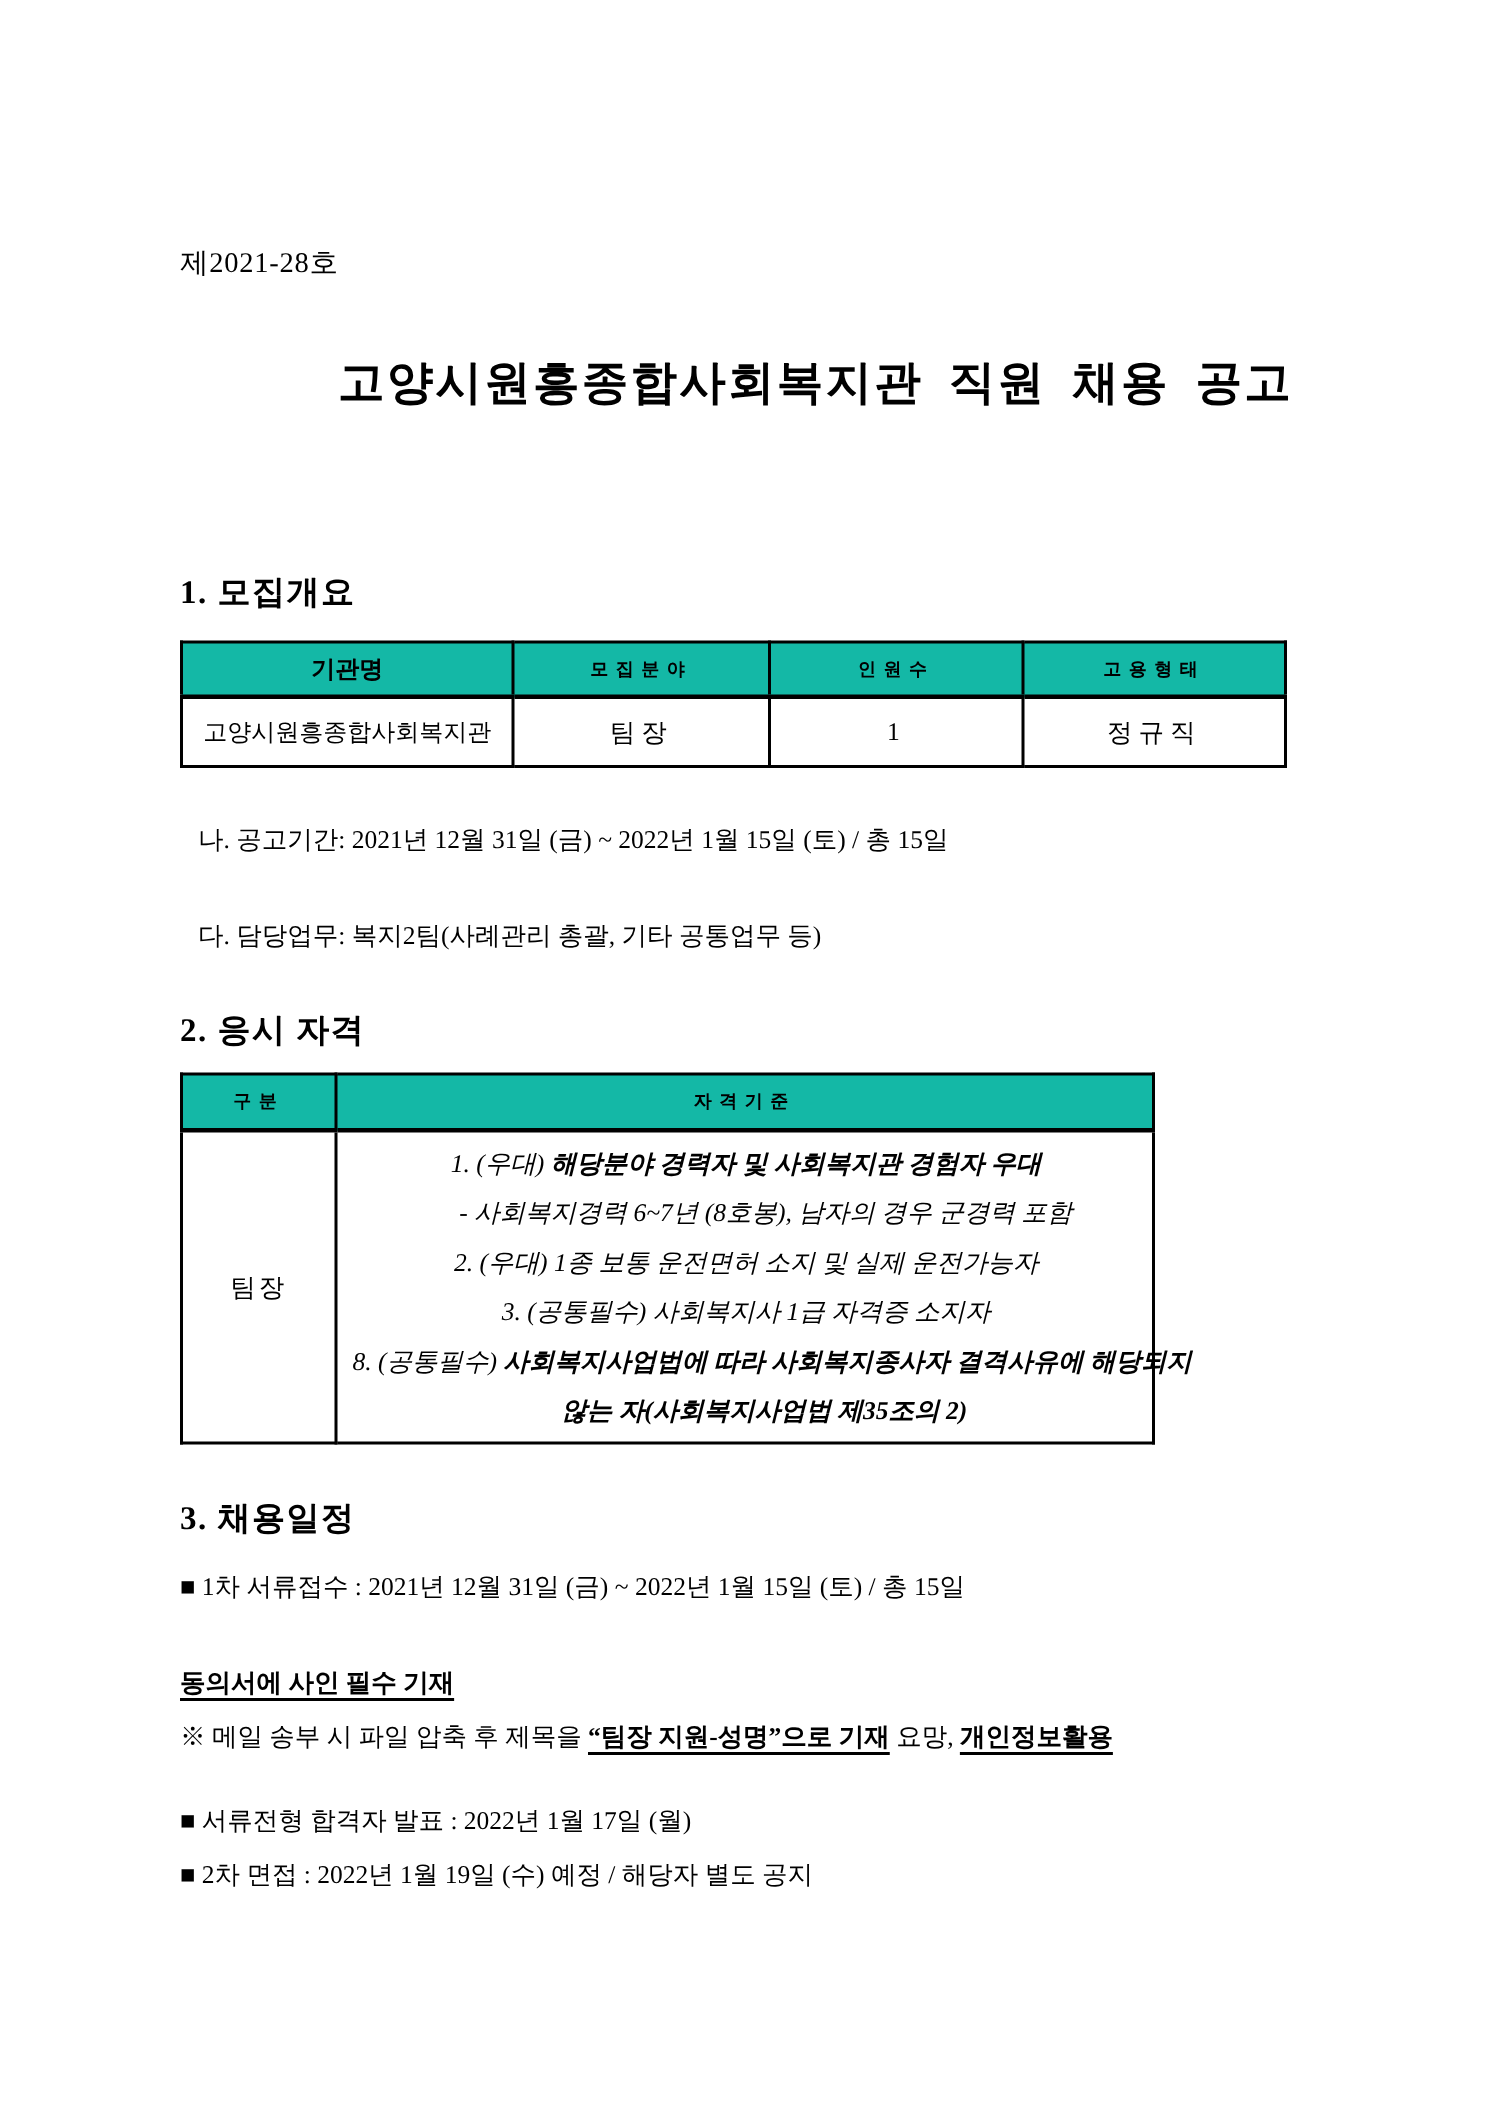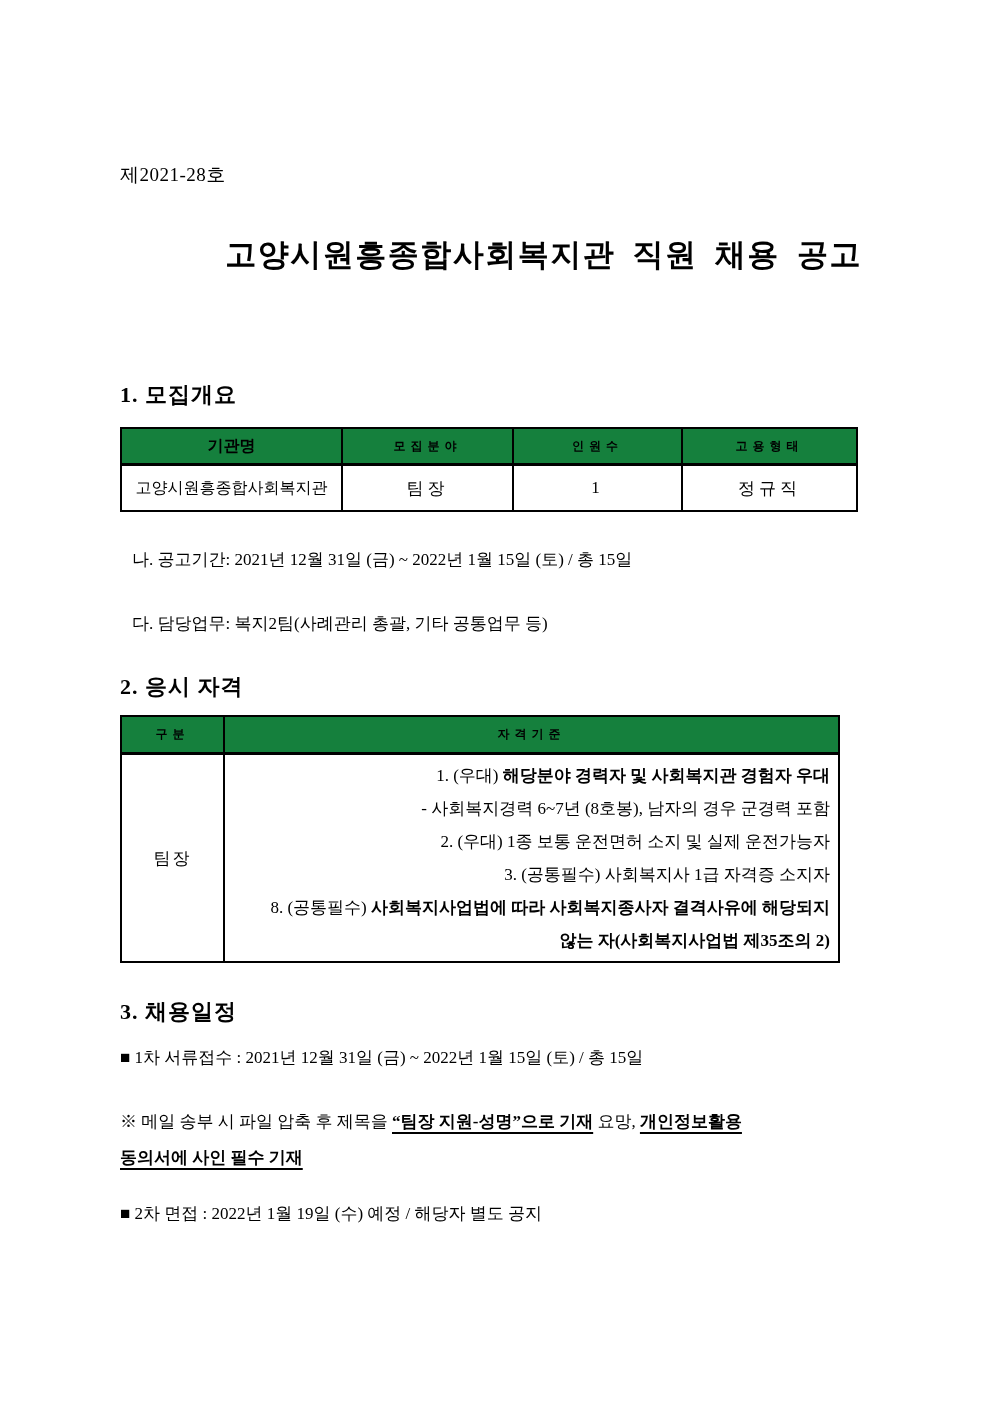--- a/index.html
+++ b/index.html
@@ -22,40 +22,40 @@
   .h-section { font-size:22px; font-weight:bold; letter-spacing:1px; }
   #s1-heading { margin-top:104px; }
   #s2-heading { margin-top:37px; }
   #s3-heading { margin-top:34px; }
 
   .sub-line { margin-left:12px; white-space:nowrap; }
   #sub-a { margin-top:14px; }
   #sub-b { margin-top:36px; }
   #sub-c { margin-top:41px; }
 
-  table { border-collapse:collapse; width:720px; table-layout:fixed; }
+  table { border-collapse:collapse; width:650px; table-layout:fixed; }
   table, th, td { border:2px solid #000; }
-  thead th { border-bottom:3px solid #000; background:#15803d; font-weight:bold; }
+  thead th { border-bottom:3px solid #000; background:#14b8a6; font-weight:bold; }
   th { font-size:12px; letter-spacing:5px; text-align:center; }
   td { text-align:center; }
 
   .t1 { margin-top:17px; }
   .t1 th { height:32px; }
   .t1 td { height:42px; }
   .t1 .c1 { width:217px; letter-spacing:0; font-size:16px; }
   .t1 .c2 { width:167px; }
   .t1 .c3 { width:165px; }
   .t1 .c4 { width:171px; }
   .t1 td.spaced { letter-spacing:4px; }
 
   .t2 { margin-top:13px; }
   .t2 th { height:33px; }
   .t2 .col-gubun { width:99px; }
   .t2 td.label-cell { letter-spacing:2px; }
-  .t2 td.criteria-cell { text-align:right; padding:4px 8px 4px 30px; }
+  .t2 td.criteria-cell { text-align:center; padding:4px 8px 4px 10px;font-style:italic; }
   .qline { line-height:33px; white-space:nowrap; }
   .qline.ind1 { padding-left:26px; }
   .qline.ind2 { padding-left:24px; }
 
   #schedule { margin-top:0; }
   .sched-block:nth-child(1) { margin-top:13px; }
   .sched-block:nth-child(2) { margin-top:28px; }
   .sched-block:nth-child(3) { margin-top:20px; }
   .sched-line { line-height:36px; white-space:nowrap; }
 
@@ -118,21 +118,22 @@
       </tr>
     </tbody>
   </table>
 
   <div class="h-section" id="s3-heading">3. 채용일정</div>
   <div id="schedule">
       <div class="sched-block">
         <div class="sched-line"><span>■ 1차 서류접수 : 2021년 12월 31일 (금) ~ 2022년 1월 15일 (토) / 총 15일</span></div>
       </div>
       <div class="sched-block">
+        <div class="sched-line"><span class="b u">동의서에 사인 필수 기재</span></div>
         <div class="sched-line"><span>※ 메일 송부 시 파일 압축 후 제목을 </span><span class="b u">“팀장 지원-성명”으로 기재</span><span> 요망, </span><span class="b u">개인정보활용</span></div>
-        <div class="sched-line"><span class="b u">동의서에 사인 필수 기재</span></div>
       </div>
       <div class="sched-block">
+        <div class="sched-line"><span>■ 서류전형 합격자 발표 : 2022년 1월 17일 (월)</span></div>
         <div class="sched-line"><span>■ 2차 면접 : 2022년 1월 19일 (수) 예정 / 해당자 별도 공지</span></div>
       </div>
     </div>
 
 </div>
 
 </body></html>

